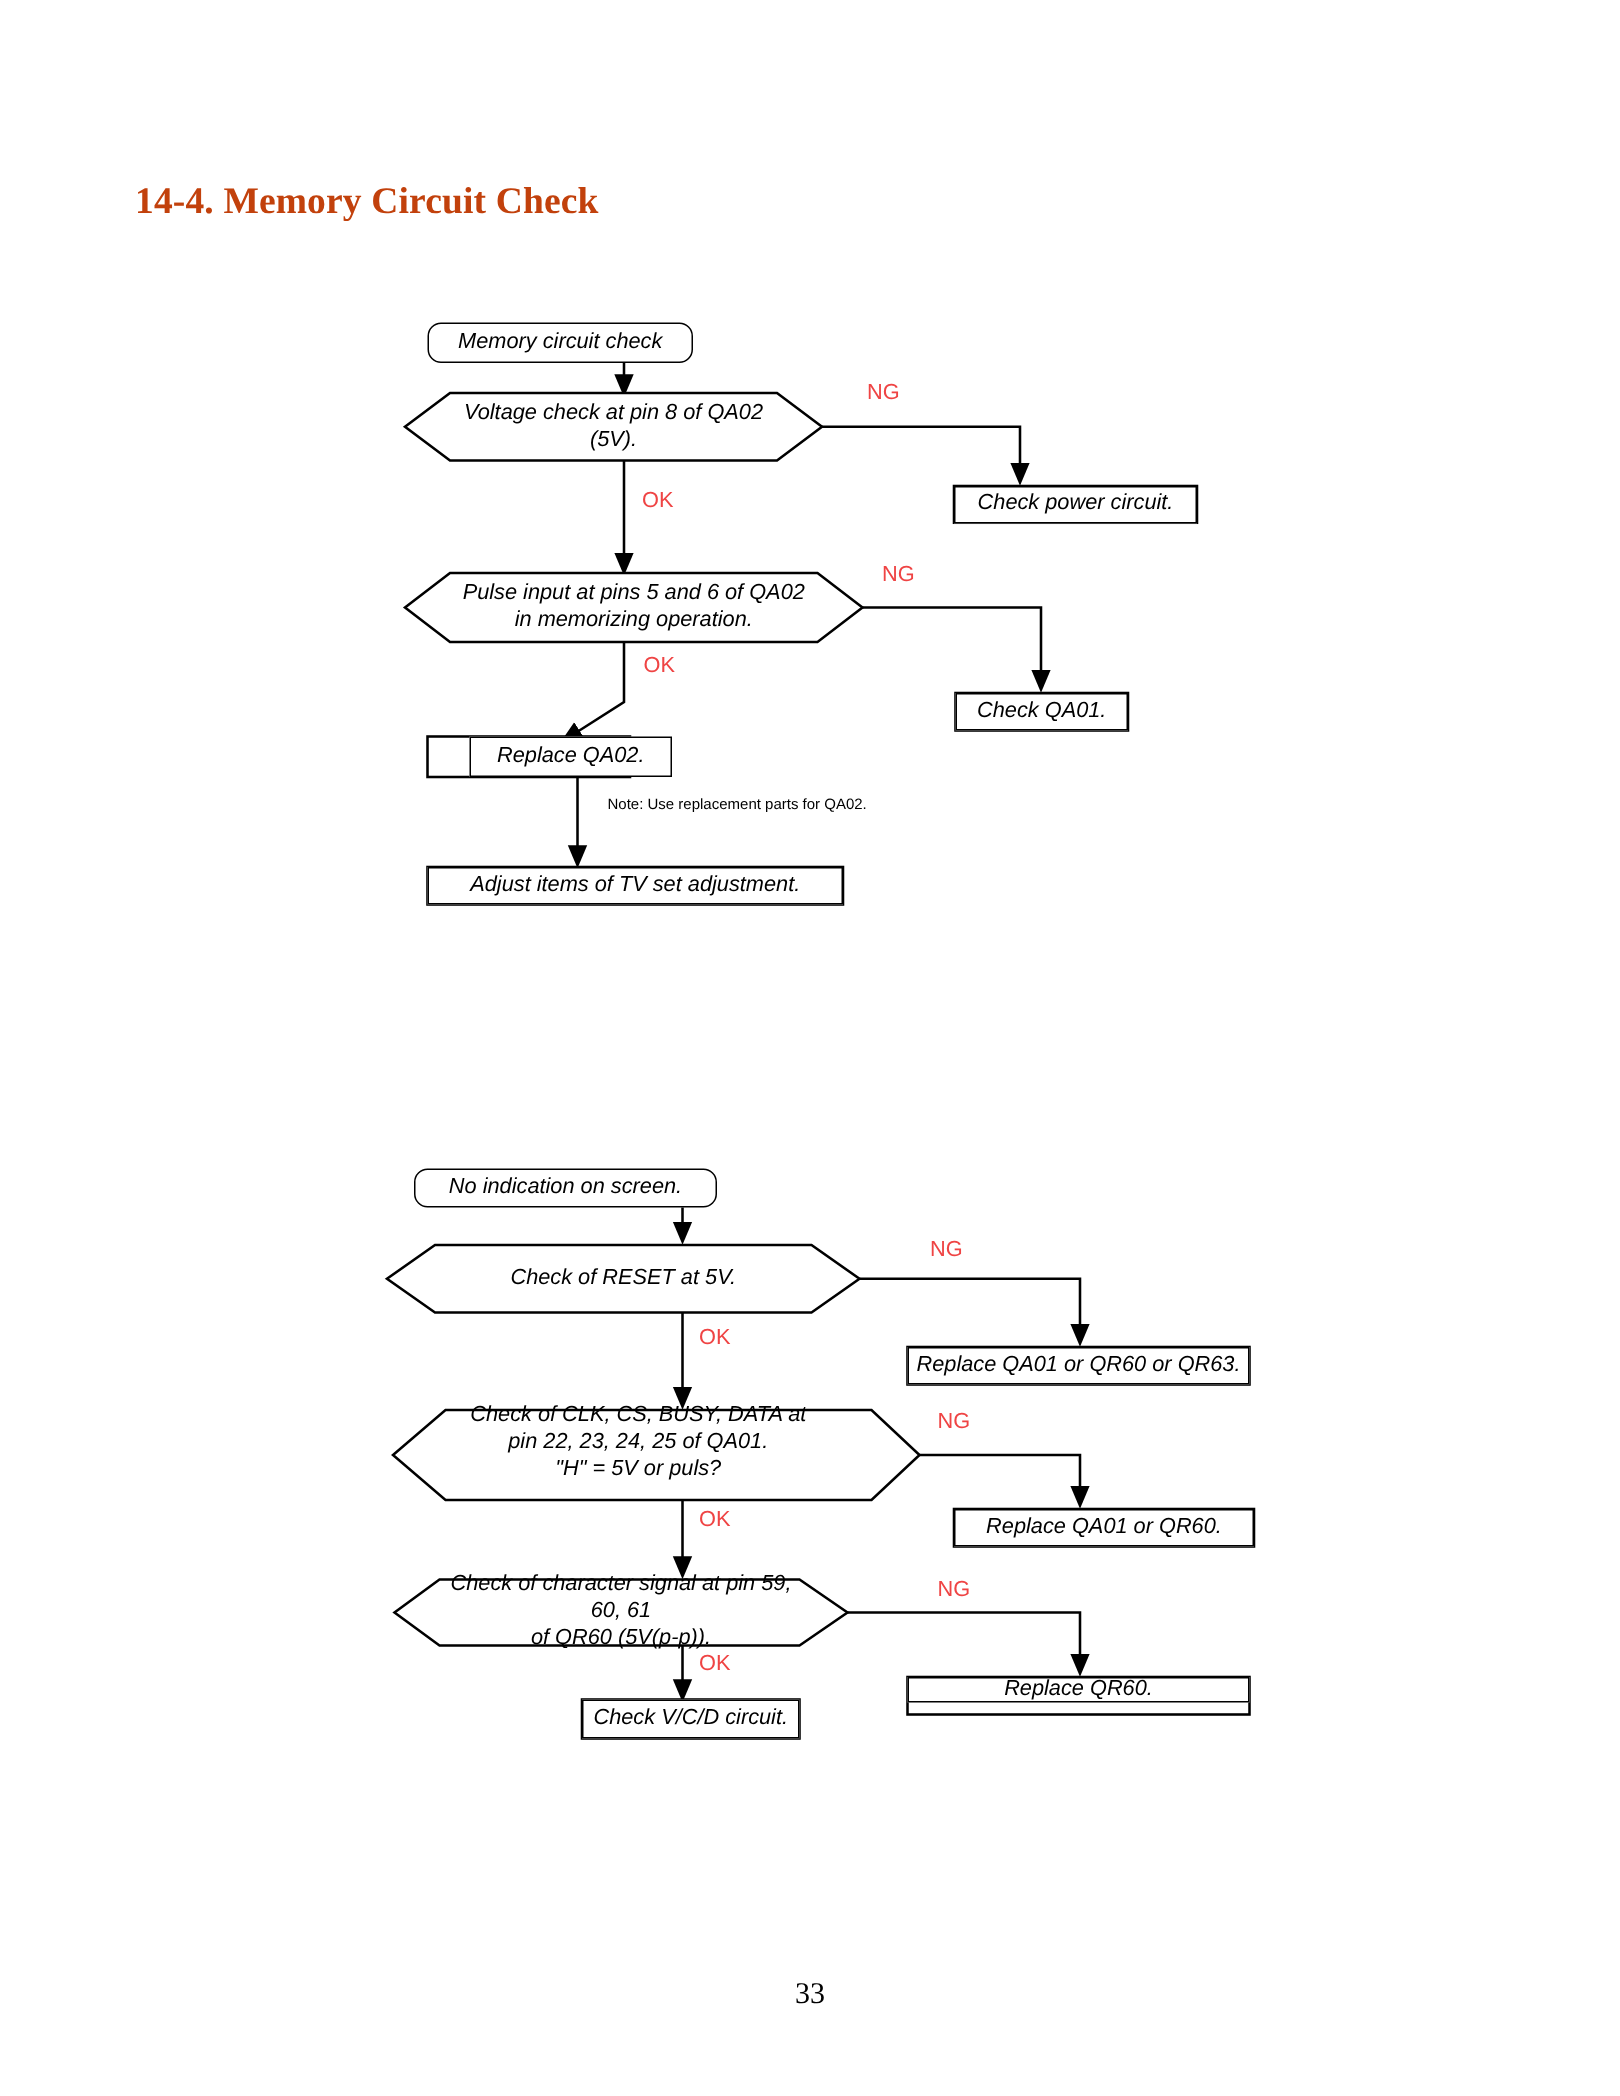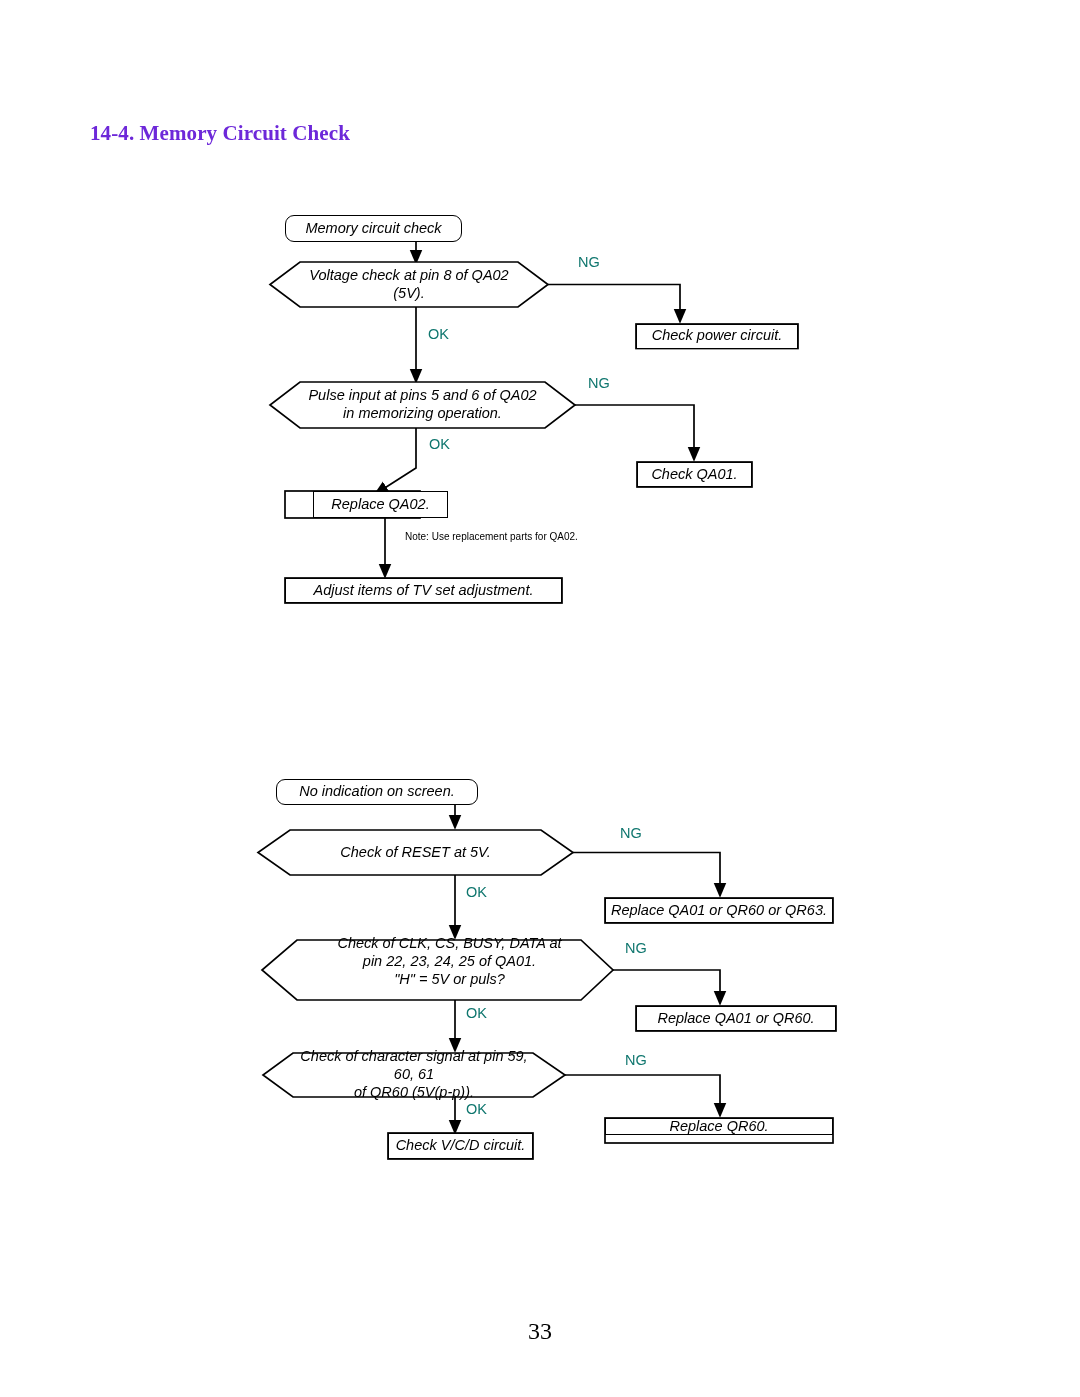--- a/index.html
+++ b/index.html
@@ -19,24 +19,24 @@
   .page {
     position: absolute;
     left: 0; top: 0;
     width: 1080px;
     height: 1397px;
   }
   .section-heading {
     position: absolute;
     font-family: "Liberation Serif", serif;
     font-weight: bold;
-    font-size: 21px;
+    font-size: 25px;
     letter-spacing: 0.1px;
     white-space: nowrap;
-    color: #6d28d9;
+    color: #c2410c;
   }
   #heading-14-4 { left: 90px; top: 121px; }
   #heading-14-5 { left: 90px; top: 727px; }
 
   .flow-canvas {
     position: absolute;
     left: 0;
     width: 1080px;
   }
   #flow-memory { top: 200px; height: 430px; }
@@ -81,38 +81,38 @@
     z-index: 2;
     width: 100%;
     padding: 0 34px;
     box-sizing: border-box;
   }
 
   .edge-label {
     position: absolute;
     font-family: "Liberation Sans", sans-serif;
     font-size: 14.5px;
-    color: #0f766e;
+    color: #ef4444;
     white-space: nowrap;
   }
   .note-text {
     position: absolute;
     font-family: "Liberation Sans", sans-serif;
     font-size: 10px;
     color: #000;
     white-space: nowrap;
   }
   .page-number {
     position: absolute;
     left: 0;
     top: 1318px;
     width: 1080px;
     text-align: center;
     font-family: "Liberation Serif", serif;
-    font-size: 24px;
+    font-size: 20px;
     color: #000;
   }
 </style>
 </head>
 <body>
 
 <div class="page">
 
   <div class="section-heading" id="heading-14-4">14-4. Memory Circuit Check</div>
 
@@ -235,21 +235,21 @@
     </div>
 
     <div class="node hex" id="ni-d1" style="left:258px; top:60px; width:315px; height:45px;">
       <span class="hex-label">Check of RESET at 5V.</span>
     </div>
 
     <div class="node rect" id="ni-r1" style="left:605px; top:128px; width:228px; height:25px;">
       <span>Replace QA01 or QR60 or QR63.</span>
     </div>
 
-    <div class="node hex" id="ni-d2" style="left:274px; top:170px; width:351px; height:44px;">
+    <div class="node hex" id="ni-d2" style="left:250px; top:170px; width:351px; height:44px;">
       <span class="hex-label" style="white-space:pre-line;">Check of CLK, CS, BUSY, DATA at
 pin 22, 23, 24, 25 of QA01.
 "H" = 5V or puls?</span>
     </div>
 
     <div class="node rect" id="ni-r2" style="left:636px; top:236px; width:200px; height:25px;">
       <span>Replace QA01 or QR60.</span>
     </div>
 
     <div class="node hex" id="ni-d3" style="left:263px; top:283px; width:302px; height:44px;">

